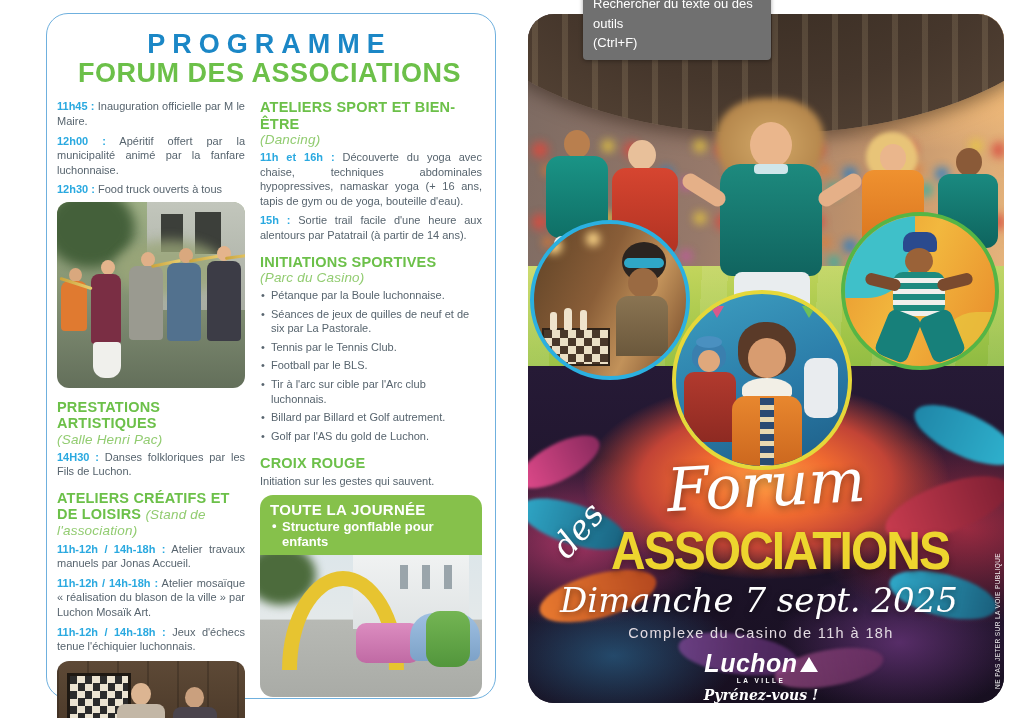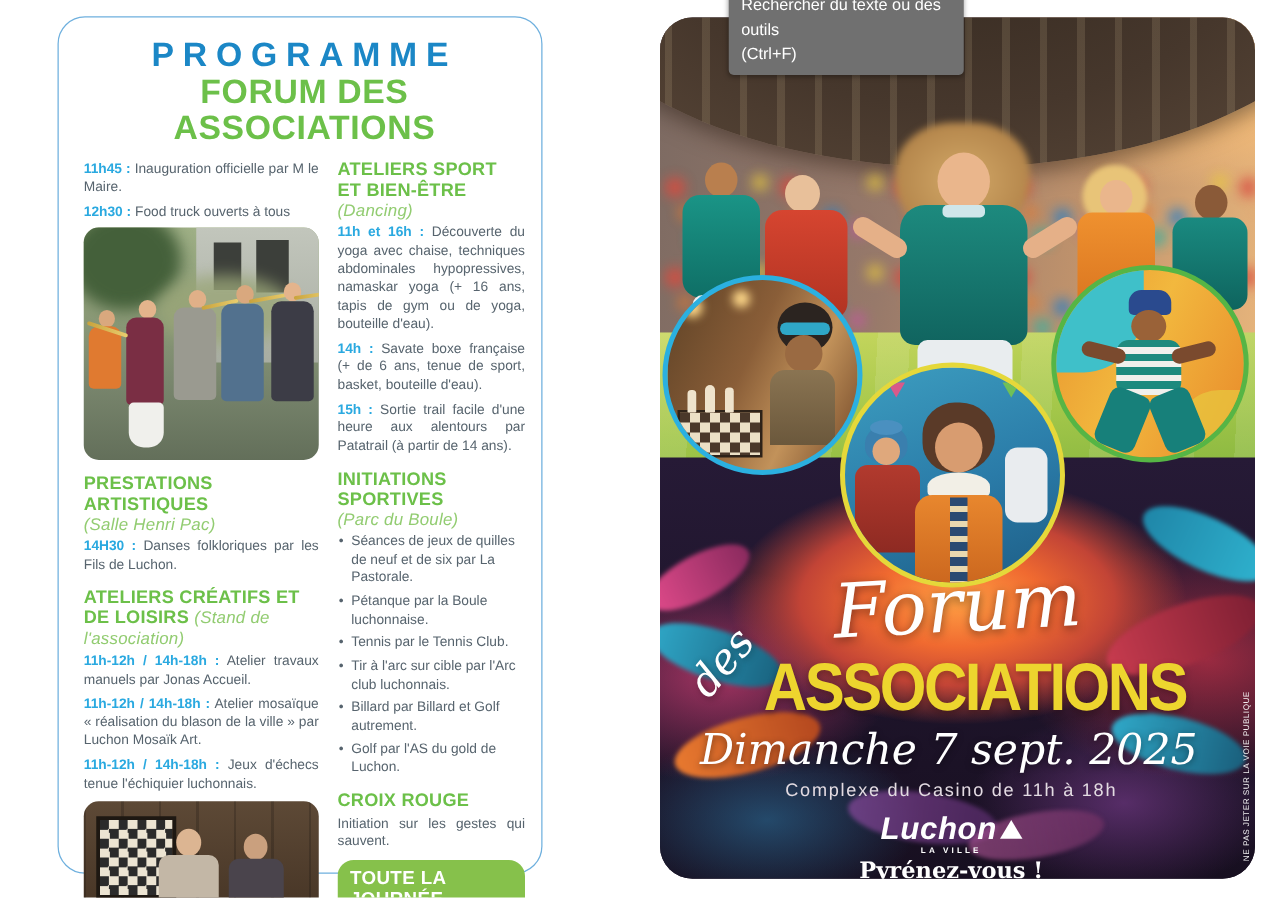--- a/index.html
+++ b/index.html
@@ -8,23 +8,23 @@
     background:#ffffff;font-family:"Liberation Sans",sans-serif;
   }
   
   .tooltip{
     position:absolute;left:583px;top:-9px;width:168px;z-index:60;
     background:#707070;color:#fff;font-size:13px;line-height:1.5;
     padding:3px 10px 7px;border-radius:4px;box-shadow:0 1px 4px rgba(0,0,0,.35);
   }
   
   .page{
-    position:absolute;left:46px;top:13px;width:388px;height:686px;
+    position:absolute;left:46px;top:13px;width:450px;height:686px;
     background:#fff;border:1.6px solid #6fb0de;border-radius:22px;
-    box-sizing:border-box;padding:16px 13px 0 20px;
+    box-sizing:border-box;padding:16px 13px 0 10px;
   }
   .page-title{text-align:center;line-height:1.08;}
   .pt1{color:#1b87c6;font-size:27px;font-weight:bold;letter-spacing:7px;}
   .pt2{color:#6cc049;font-size:27px;font-weight:bold;letter-spacing:.5px;}
   .cols{display:flex;gap:15px;margin-top:11px;}
   .col-l{width:188px;flex:none;}
   .col-r{flex:1;min-width:0;}
   p.item{font-size:11px;line-height:1.33;color:#57646e;text-align:justify;margin:0 0 5px;}
   .time{color:#2aa9e0;font-weight:bold;margin-top:23px;}
   h3.sec{color:#6cc049;font-size:14.5px;font-weight:bold;margin:11px 0 3px;line-height:1.12;letter-spacing:.2px;}
@@ -118,21 +118,21 @@
     color:#edd52e;letter-spacing:-2px;transform:scaleY(1.12);transform-origin:top;
     text-shadow:0 2px 6px rgba(30,10,10,.35);}
   .word-date{left:0;right:14px;top:566px;text-align:center;font-size:34px;
     text-shadow:0 2px 6px rgba(0,0,0,.45);}
   .word-venue{left:0;right:10px;top:611px;text-align:center;font-size:14.5px;color:#e3dbe2;letter-spacing:1.4px;}
   .logo{left:0;right:10px;top:637px;text-align:center;line-height:1;}
   .logo-name{font-size:25px;font-weight:bold;font-style:italic;letter-spacing:.5px;}
   .logo-tri{display:inline-block;width:0;height:0;border-left:9px solid transparent;
     border-right:9px solid transparent;border-bottom:15px solid #fff;margin-left:2px;vertical-align:baseline;}
   .logo-sub{font-size:6.5px;font-weight:bold;letter-spacing:2.5px;margin-top:2px;}
-  .logo-tag{font-family:"DejaVu Serif",serif;font-weight:bold;font-size:18px;margin-top:3px;}
+  .logo-tag{font-family:"DejaVu Serif",serif;font-style:italic;font-weight:bold;font-size:14px;margin-top:3px;}
   .side-note{right:3px;bottom:14px;writing-mode:vertical-rl;transform:rotate(180deg);
     font-size:6.5px;letter-spacing:.4px;opacity:.92;}
 </style>
 </head>
 <body>
 
 <div class="tooltip">
   <div>Rechercher du texte ou des outils</div>
   <div>(Ctrl+F)</div>
 </div>
@@ -140,20 +140,21 @@
 <div class="page">
   <div class="page-title">
     <div class="pt1">PROGRAMME</div>
     <div class="pt2">FORUM DES ASSOCIATIONS</div>
   </div>
 
   <div class="cols">
 
     <div class="col-l">
       <p class="item"><span class="time">11h45 :</span> <span>Inauguration officielle par M le Maire.</span></p>
+      <p class="item"><span class="time">12h00 :</span> <span>Apéritif offert par la municipalité animé par la fanfare luchonnaise.</span></p>
       <p class="item"><span class="time">12h30 :</span> <span>Food truck ouverts à tous</span></p>
 
       <div class="photo band-photo">
         <div class="bld"></div>
         <div class="win" style="right:24px;top:10px;width:26px;height:42px;"></div>
         <div class="win" style="right:62px;top:12px;width:22px;height:38px;"></div>
         <div class="fol" style="left:-12px;top:-14px;width:90px;height:80px;background:#44603a;"></div>
         <div class="fol" style="left:58px;top:38px;width:110px;height:56px;background:#9aa678;opacity:.8;"></div>
         <div class="person">
           <div class="head" style="left:12px;top:66px;width:13px;height:14px;background:#d9a87e;"></div>
@@ -210,31 +211,31 @@
 
       </div>
     </div>
 
     <div class="col-r">
       <h3 class="sec" style="margin-top:0;">
         <span>ATELIERS SPORT ET BIEN-ÊTRE</span>
         <span class="sub block">(Dancing)</span>
       </h3>
       <p class="item"><span class="time">11h et 16h :</span> <span>Découverte du yoga avec chaise, techniques abdominales hypopressives, namaskar yoga (+ 16 ans, tapis de gym ou de yoga, bouteille d'eau).</span></p>
-      <p class="item"><span class="time">14h :</span> <span>Savate boxe française (+ de 6 ans, tenue de sport, basket, bouteille d'eau).</span></p>
       <p class="item"><span class="time">15h :</span> <span>Sortie trail facile d'une heure aux alentours par Patatrail (à partir de 14 ans).</span></p>
 
       <h3 class="sec">
         <span>INITIATIONS SPORTIVES</span>
-        <span class="sub block">(Parc du Boule)</span>
+        <span class="sub block">(Parc du Casino)</span>
       </h3>
       <ul class="blts">
+        <li>Pétanque par la Boule luchonnaise.</li>
         <li>Séances de jeux de quilles de neuf et de six par La Pastorale.</li>
-        <li>Pétanque par la Boule luchonnaise.</li>
         <li>Tennis par le Tennis Club.</li>
+        <li>Football par le BLS.</li>
         <li>Tir à l'arc sur cible par l'Arc club luchonnais.</li>
         <li>Billard par Billard et Golf autrement.</li>
         <li>Golf par l'AS du gold de Luchon.</li>
       </ul>
 
       <h3 class="sec">CROIX ROUGE</h3>
       <p class="item">Initiation sur les gestes qui sauvent.</p>
 
       <div class="journee-card">
         <div class="journee-head">

